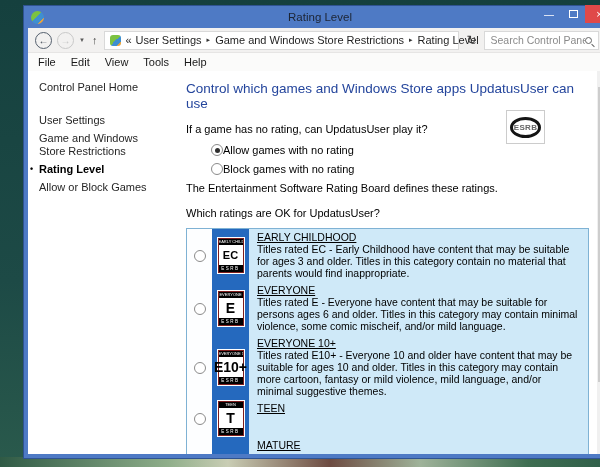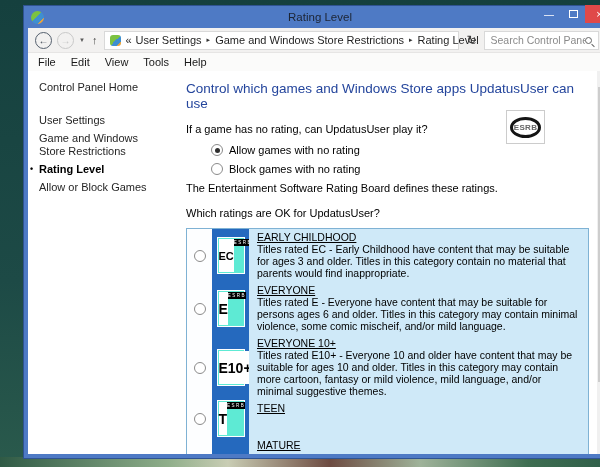--- a/index.html
+++ b/index.html
@@ -59,42 +59,42 @@
   .client { flex:1; display:flex; overflow:hidden; background:#fff; }
   .sidebar { width:150px; flex:none; padding:10px 0 12px 11px; font-size:11px; color:#262626; }
   .side-item { position:relative; margin-bottom:5px; width:128px; line-height:13px; cursor:default; }
   .side-item.home { margin-bottom:20px; }
   .side-item.active { font-weight:bold; color:#000; }
   .side-bullet { position:absolute; left:-9px; top:0px; font-size:9px; }
 
   .content { flex:1; position:relative; padding:7px 6px 0 8px; overflow:hidden; }
   h1 { font-size:13.5px; font-weight:normal; color:#24459c; margin:3px 0 12px 0; }
   .q { font-size:11px; color:#000; margin-bottom:9px; }
-  .radio-row { display:flex; align-items:center; gap:6px; margin:0 0 7px 25px; font-size:11px; }
+  .radio-row { display:flex; align-items:center; margin:0 0 7px 25px; font-size:11px; }
   .radio { width:12px; height:12px; border:1px solid #8b8b8b; border-radius:50%; background:#fff;
            position:relative; flex:none; }
   .radio.checked::after { content:''; position:absolute; left:2.5px; top:2.5px; right:2.5px; bottom:2.5px;
            background:#2f2f2f; border-radius:50%; }
   .esrb-logo { position:absolute; top:39px; right:52px; width:39px; height:34px; background:#fff;
                border:1px solid #ccc; display:flex; align-items:center; justify-content:center; }
   .esrb-oval { width:31px; height:21px; border:3px solid #141414; border-radius:50%;
                display:flex; align-items:center; justify-content:center;
                font-size:8px; font-weight:bold; color:#666; letter-spacing:0.3px; }
   .sub { font-size:11px; margin-top:13px; }
   .sub2 { font-size:11px; margin-bottom:5px; }
 
   
   .listbox { border:1px solid #7fb2d4; margin-right:2px; }
   .rating-row { display:flex; align-items:stretch; }
   .cell-radio { width:25px; background:#fdfeff; display:flex; align-items:center; justify-content:center; flex:none; }
   .cell-badge { width:37px; background:#2569be; display:flex; align-items:center; justify-content:center; flex:none; }
   .cell-text { flex:1; background:#cfe9f8; padding:2px 8px 3px 8px; font-size:10.5px; line-height:12px; color:#000; }
   .rname { text-decoration:underline; }
-  .badge { width:28px; height:37px; background:#5eead4; border:1px solid #fff;
-           display:flex; flex-direction:row; padding:1px; }
+  .badge { width:28px; height:37px; background:#7f1d1d; border:1px solid #fff;
+           display:flex; flex-direction:column; padding:1px; }
   .b-top { height:6px; background:#000; color:#fff; font-size:4px; line-height:6px; text-align:center;
            overflow:hidden; white-space:nowrap; }
   .b-mid { flex:1; background:#fff; color:#000; display:flex; align-items:center; justify-content:center;
            font-weight:bold; font-size:14px; }
   .b-bot { height:7px; background:#000; color:#fff; font-size:4.5px; line-height:7px; text-align:center;
            letter-spacing:1.5px; }
 
   
   .scrollbar { width:15px; flex:none; background:#f0f0f0; position:relative; }
   .sb-arrow { position:absolute; left:0; right:0; height:15px; display:flex; align-items:center;

